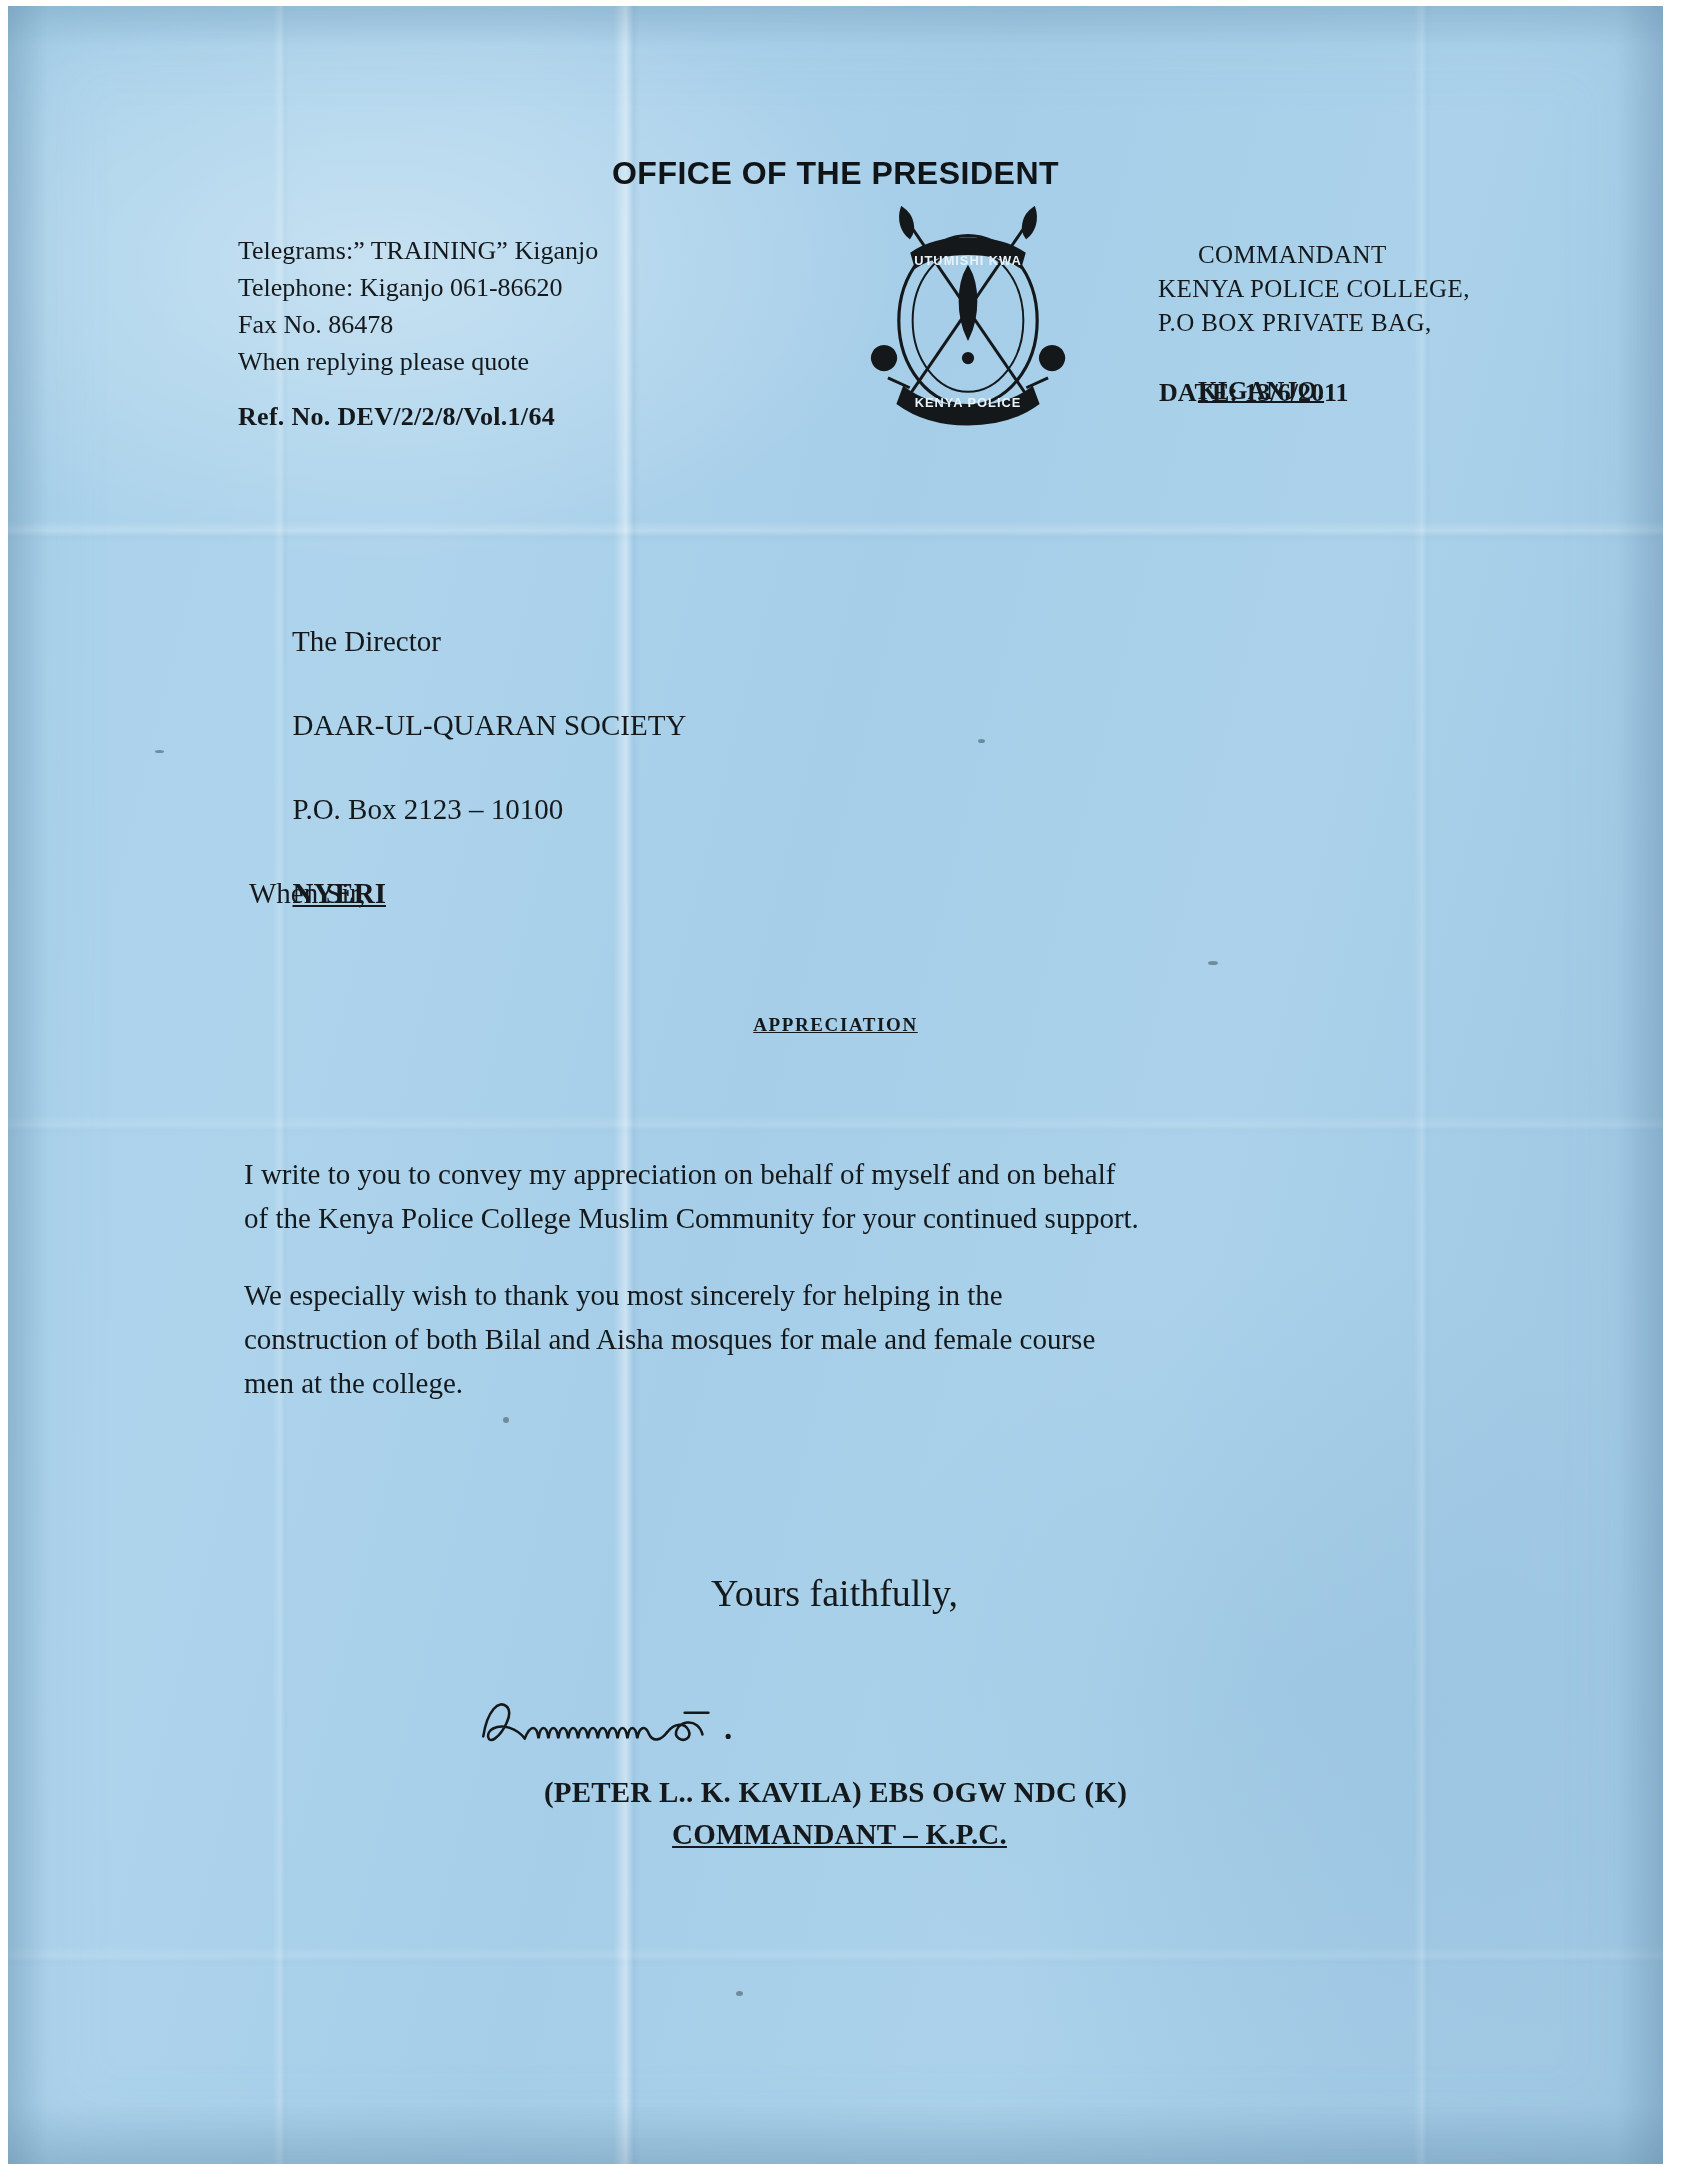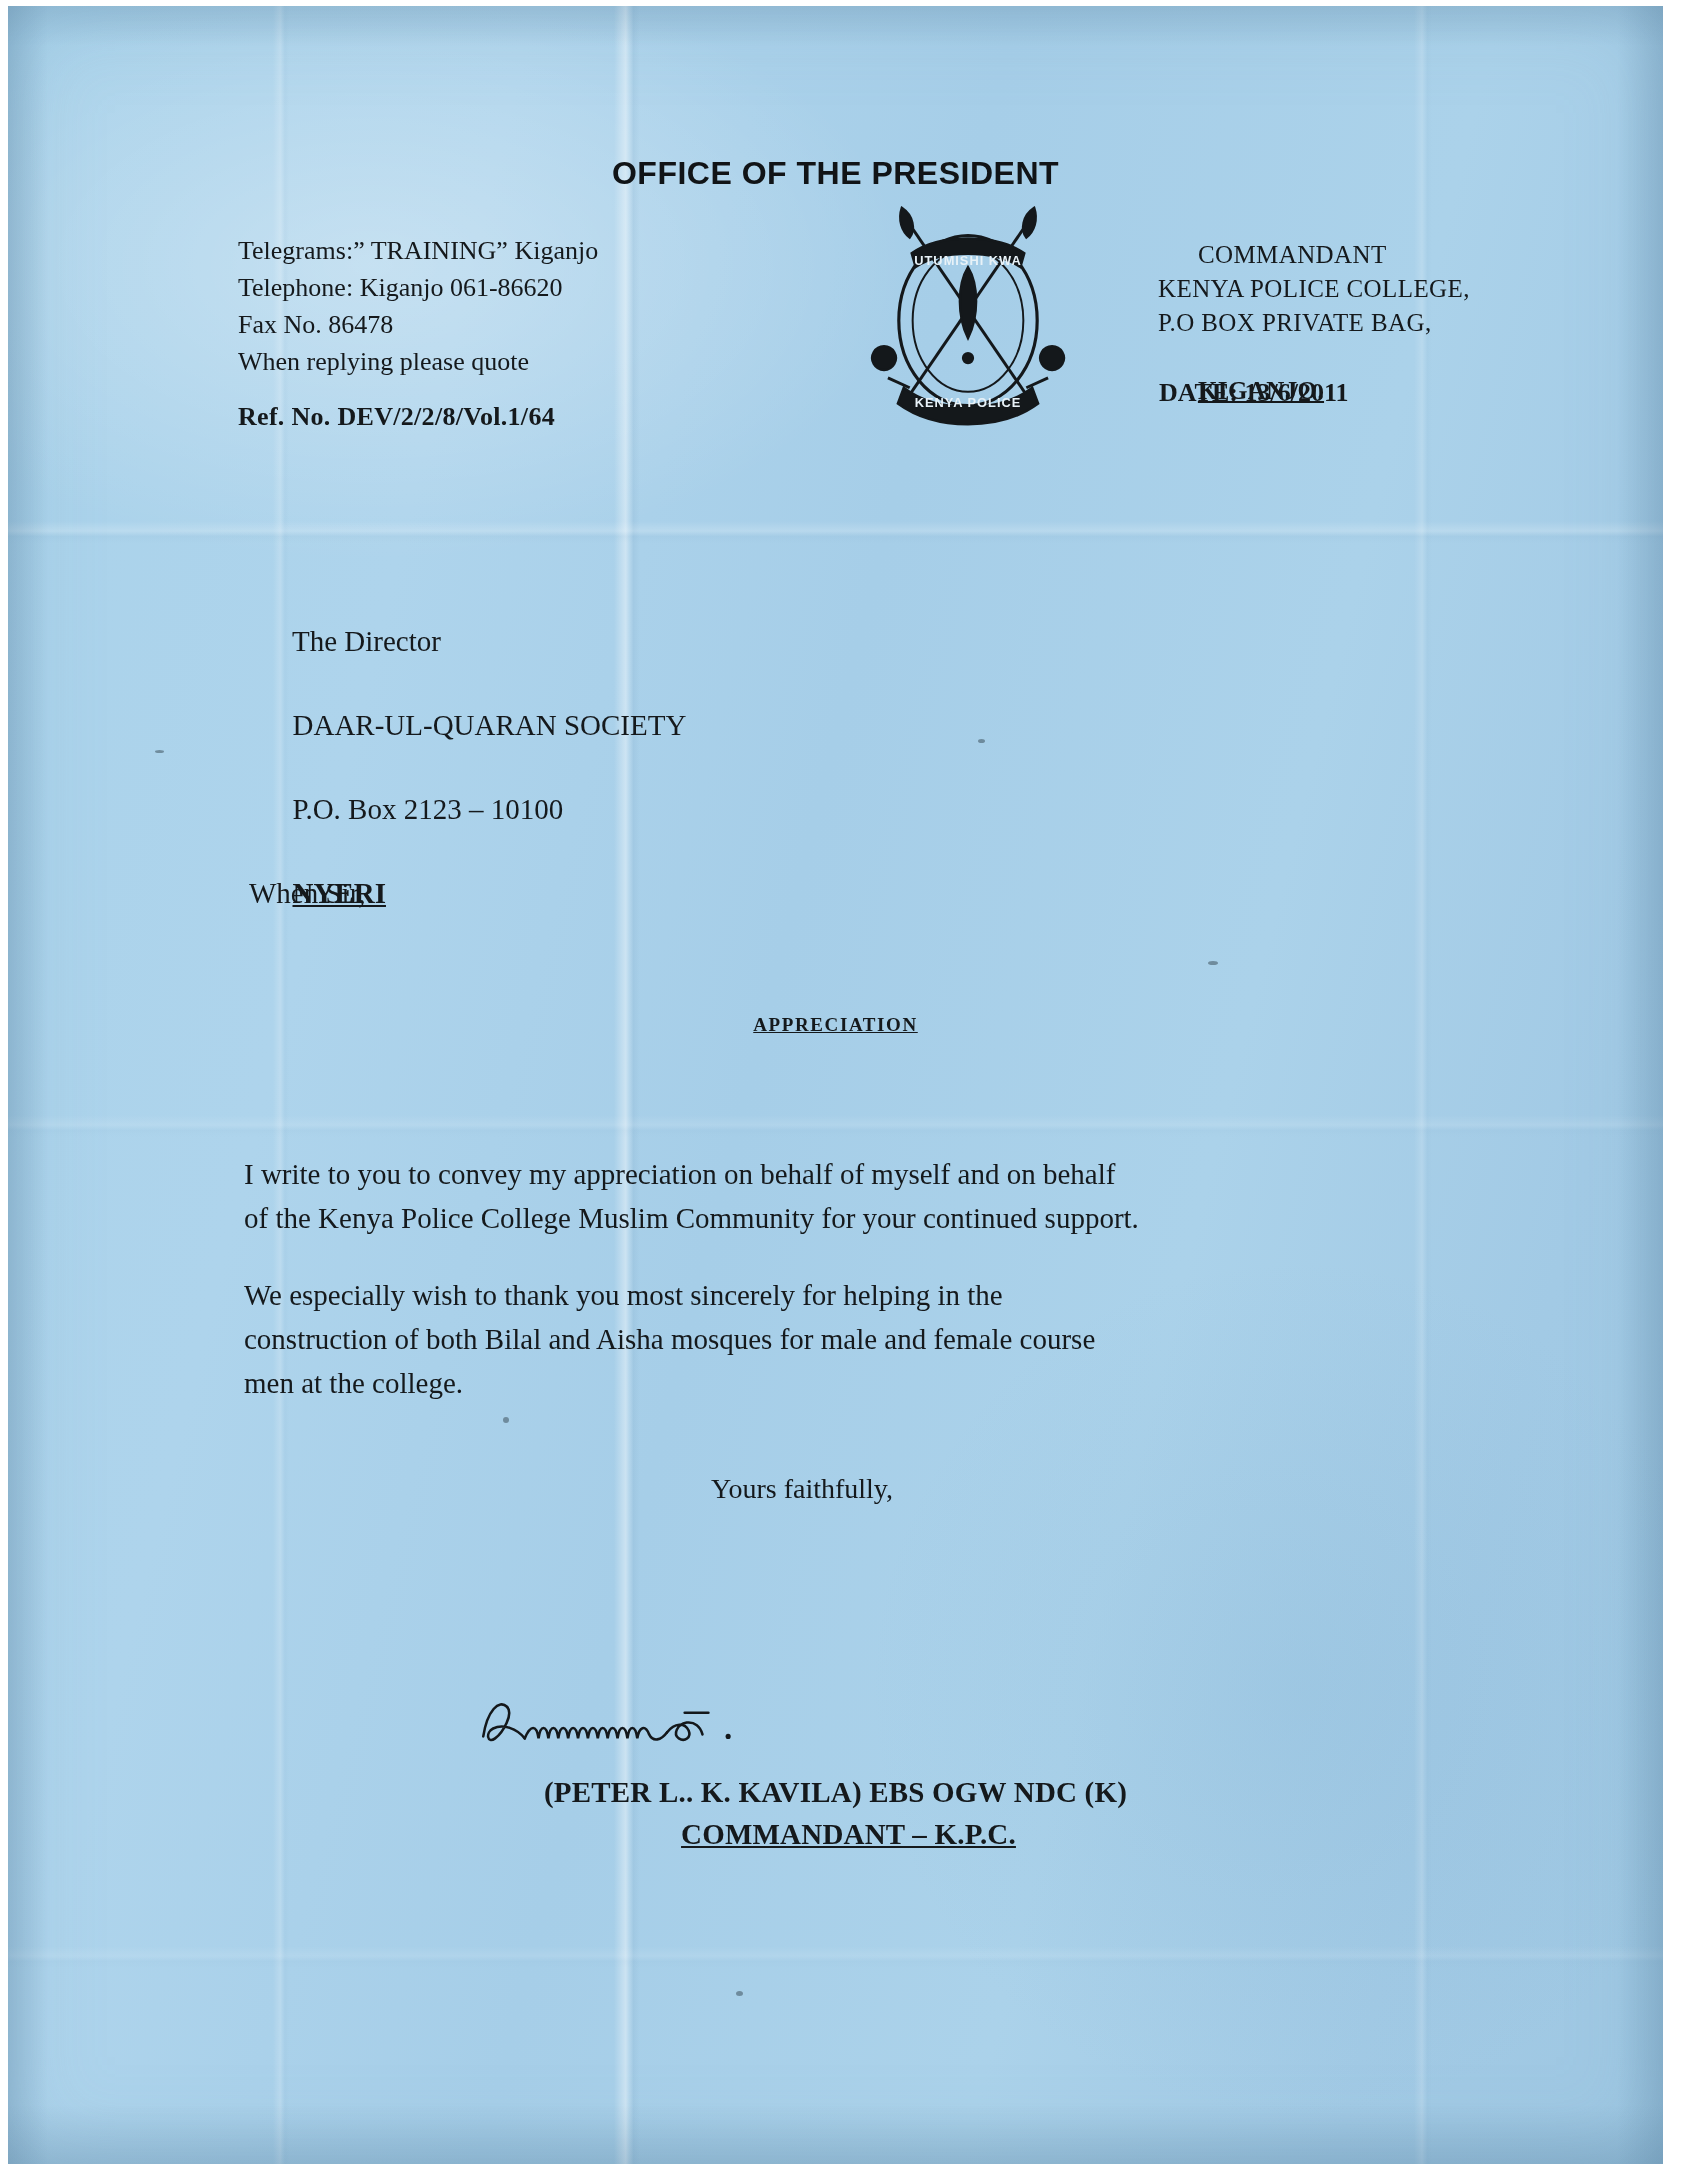--- a/index.html
+++ b/index.html
@@ -142,35 +142,35 @@
     font-size: 29px;
     line-height: 44px;
     color: #15191c;
     white-space: pre-line;
   }
   #para-1 { top: 1146px; }
   #para-2 { top: 1267px; }
 
   #closing {
     left: 703px;
-    top: 1467px;
-    font-size: 28px;
+    top: 1565px;
+    font-size: 38px;
   }
 
   #signer-name {
     left: 0;
     top: 1770px;
     width: 1655px;
     text-align: center;
     font-size: 29px;
     font-weight: bold;
     letter-spacing: 0.2px;
   }
   #signer-title {
-    left: 13px;
+    left: 4px;
     top: 1812px;
     width: 1655px;
     text-align: center;
     font-size: 29px;
     font-weight: bold;
     letter-spacing: 0.2px;
   }
   #signer-title span { text-decoration: underline; }
 
   

